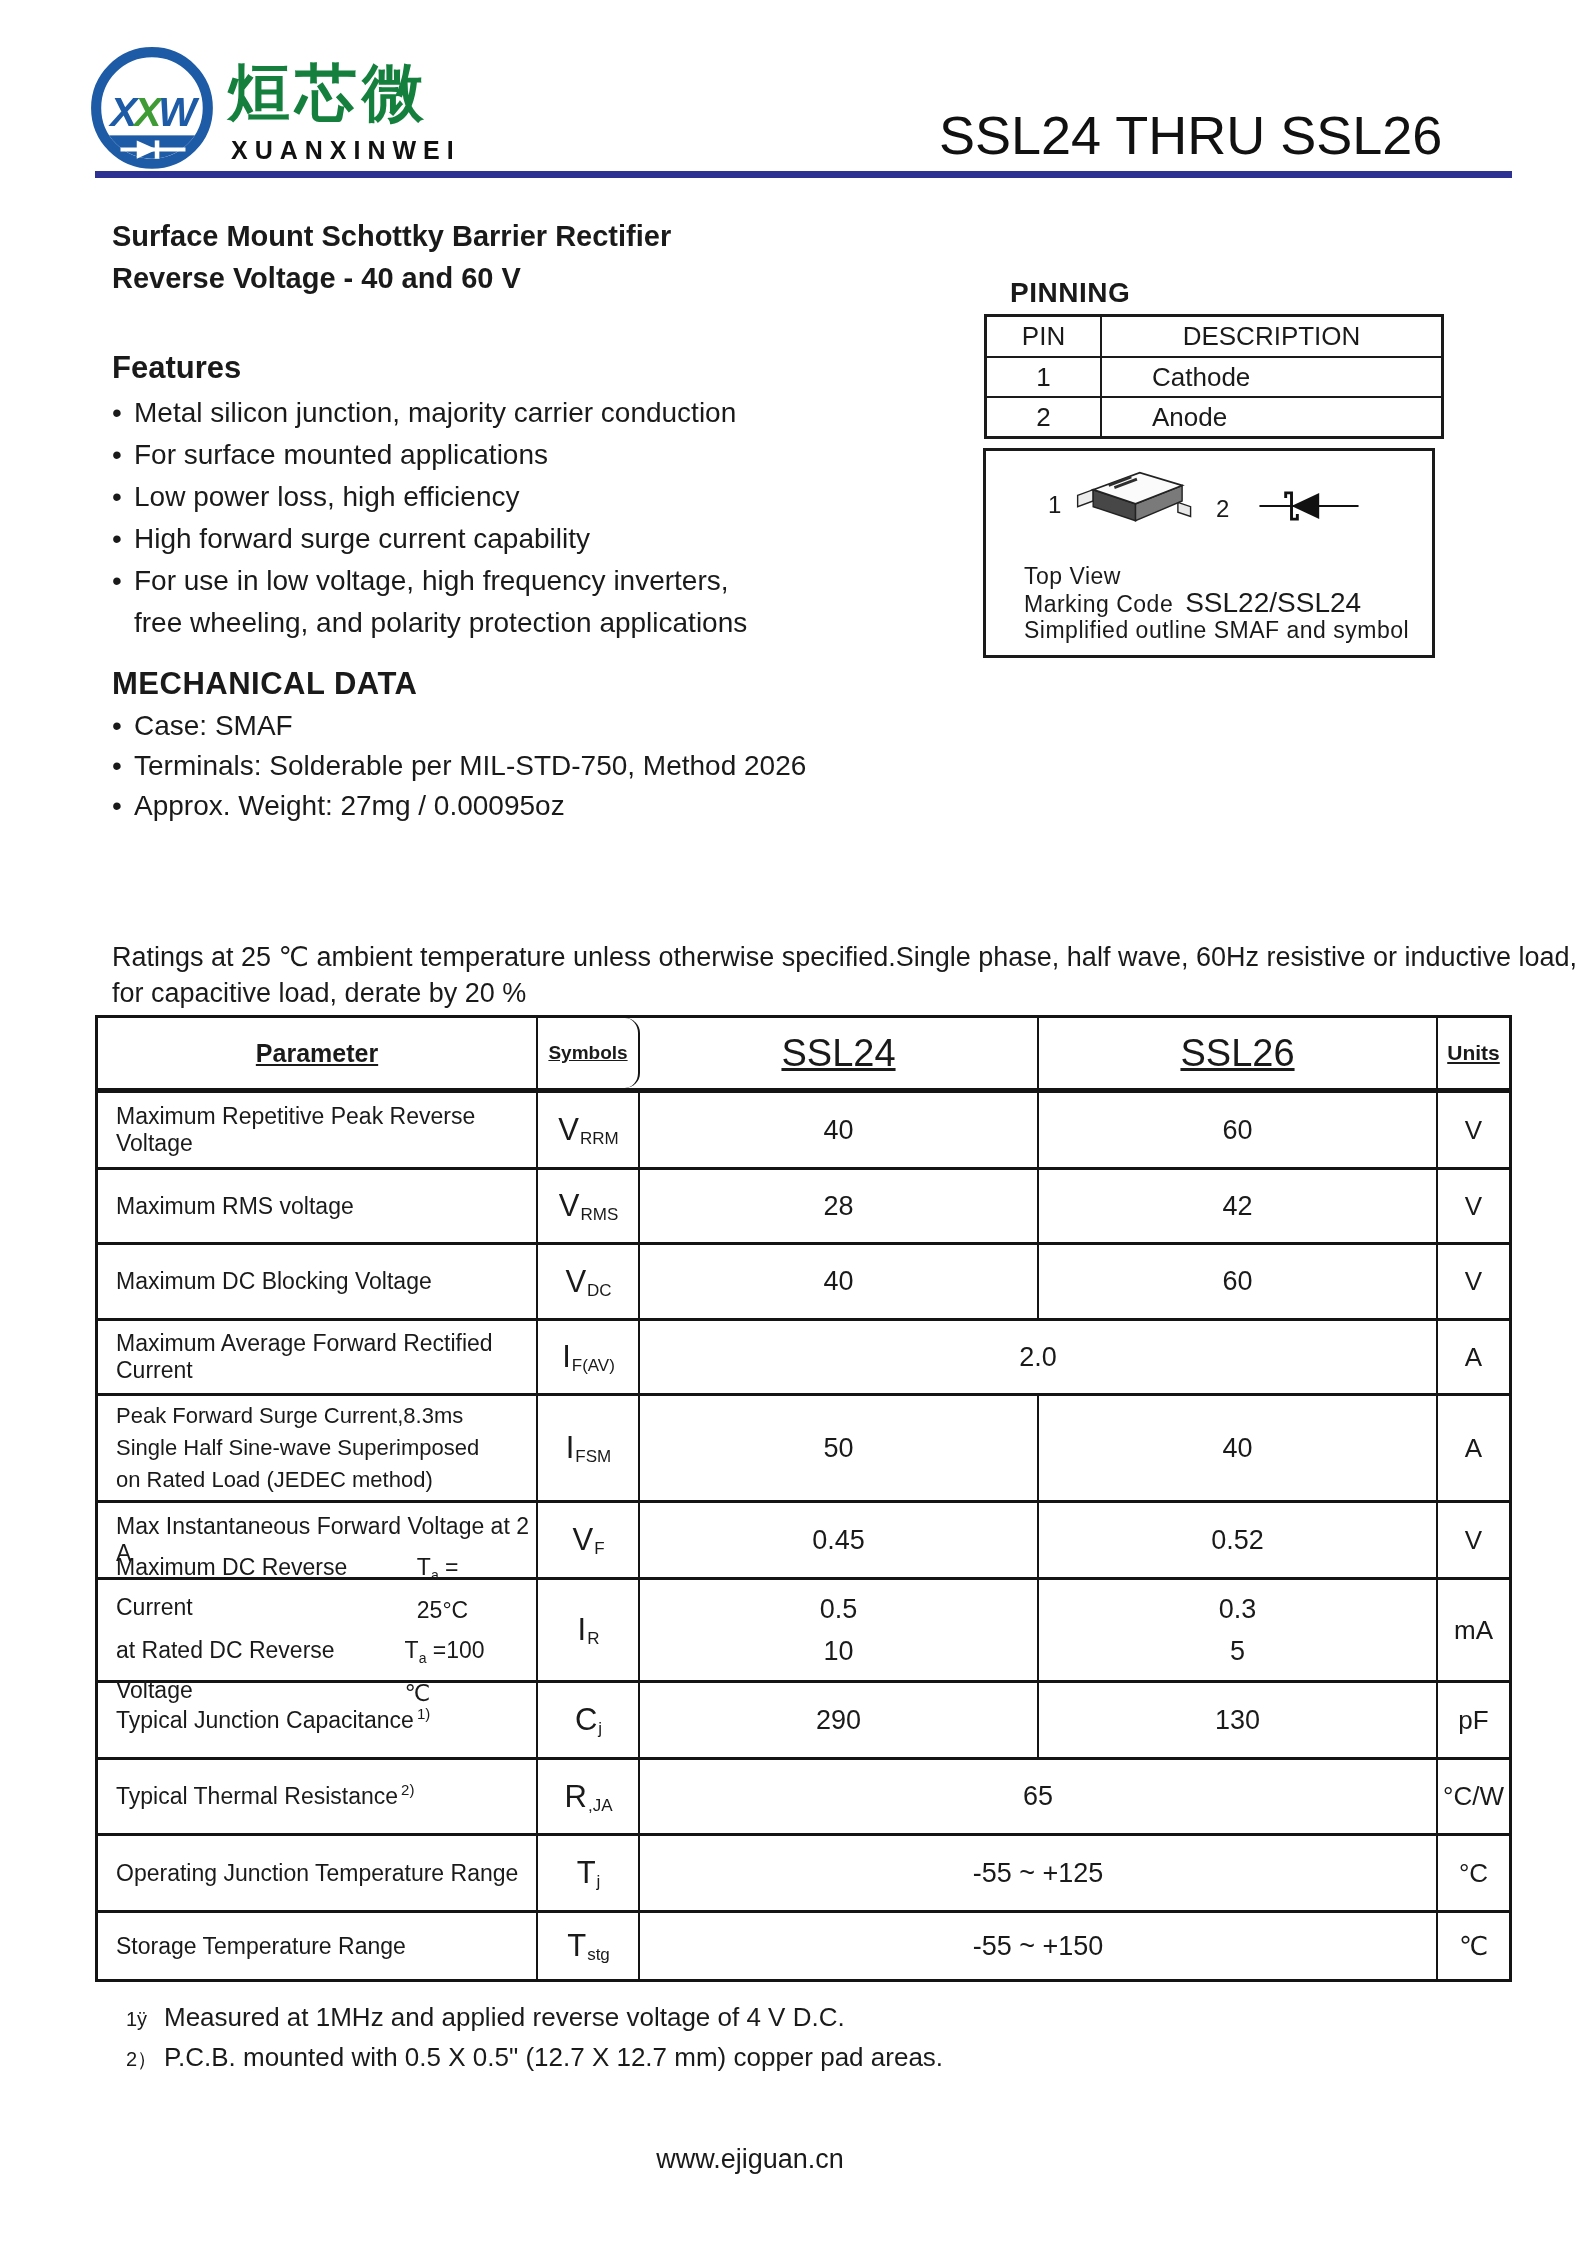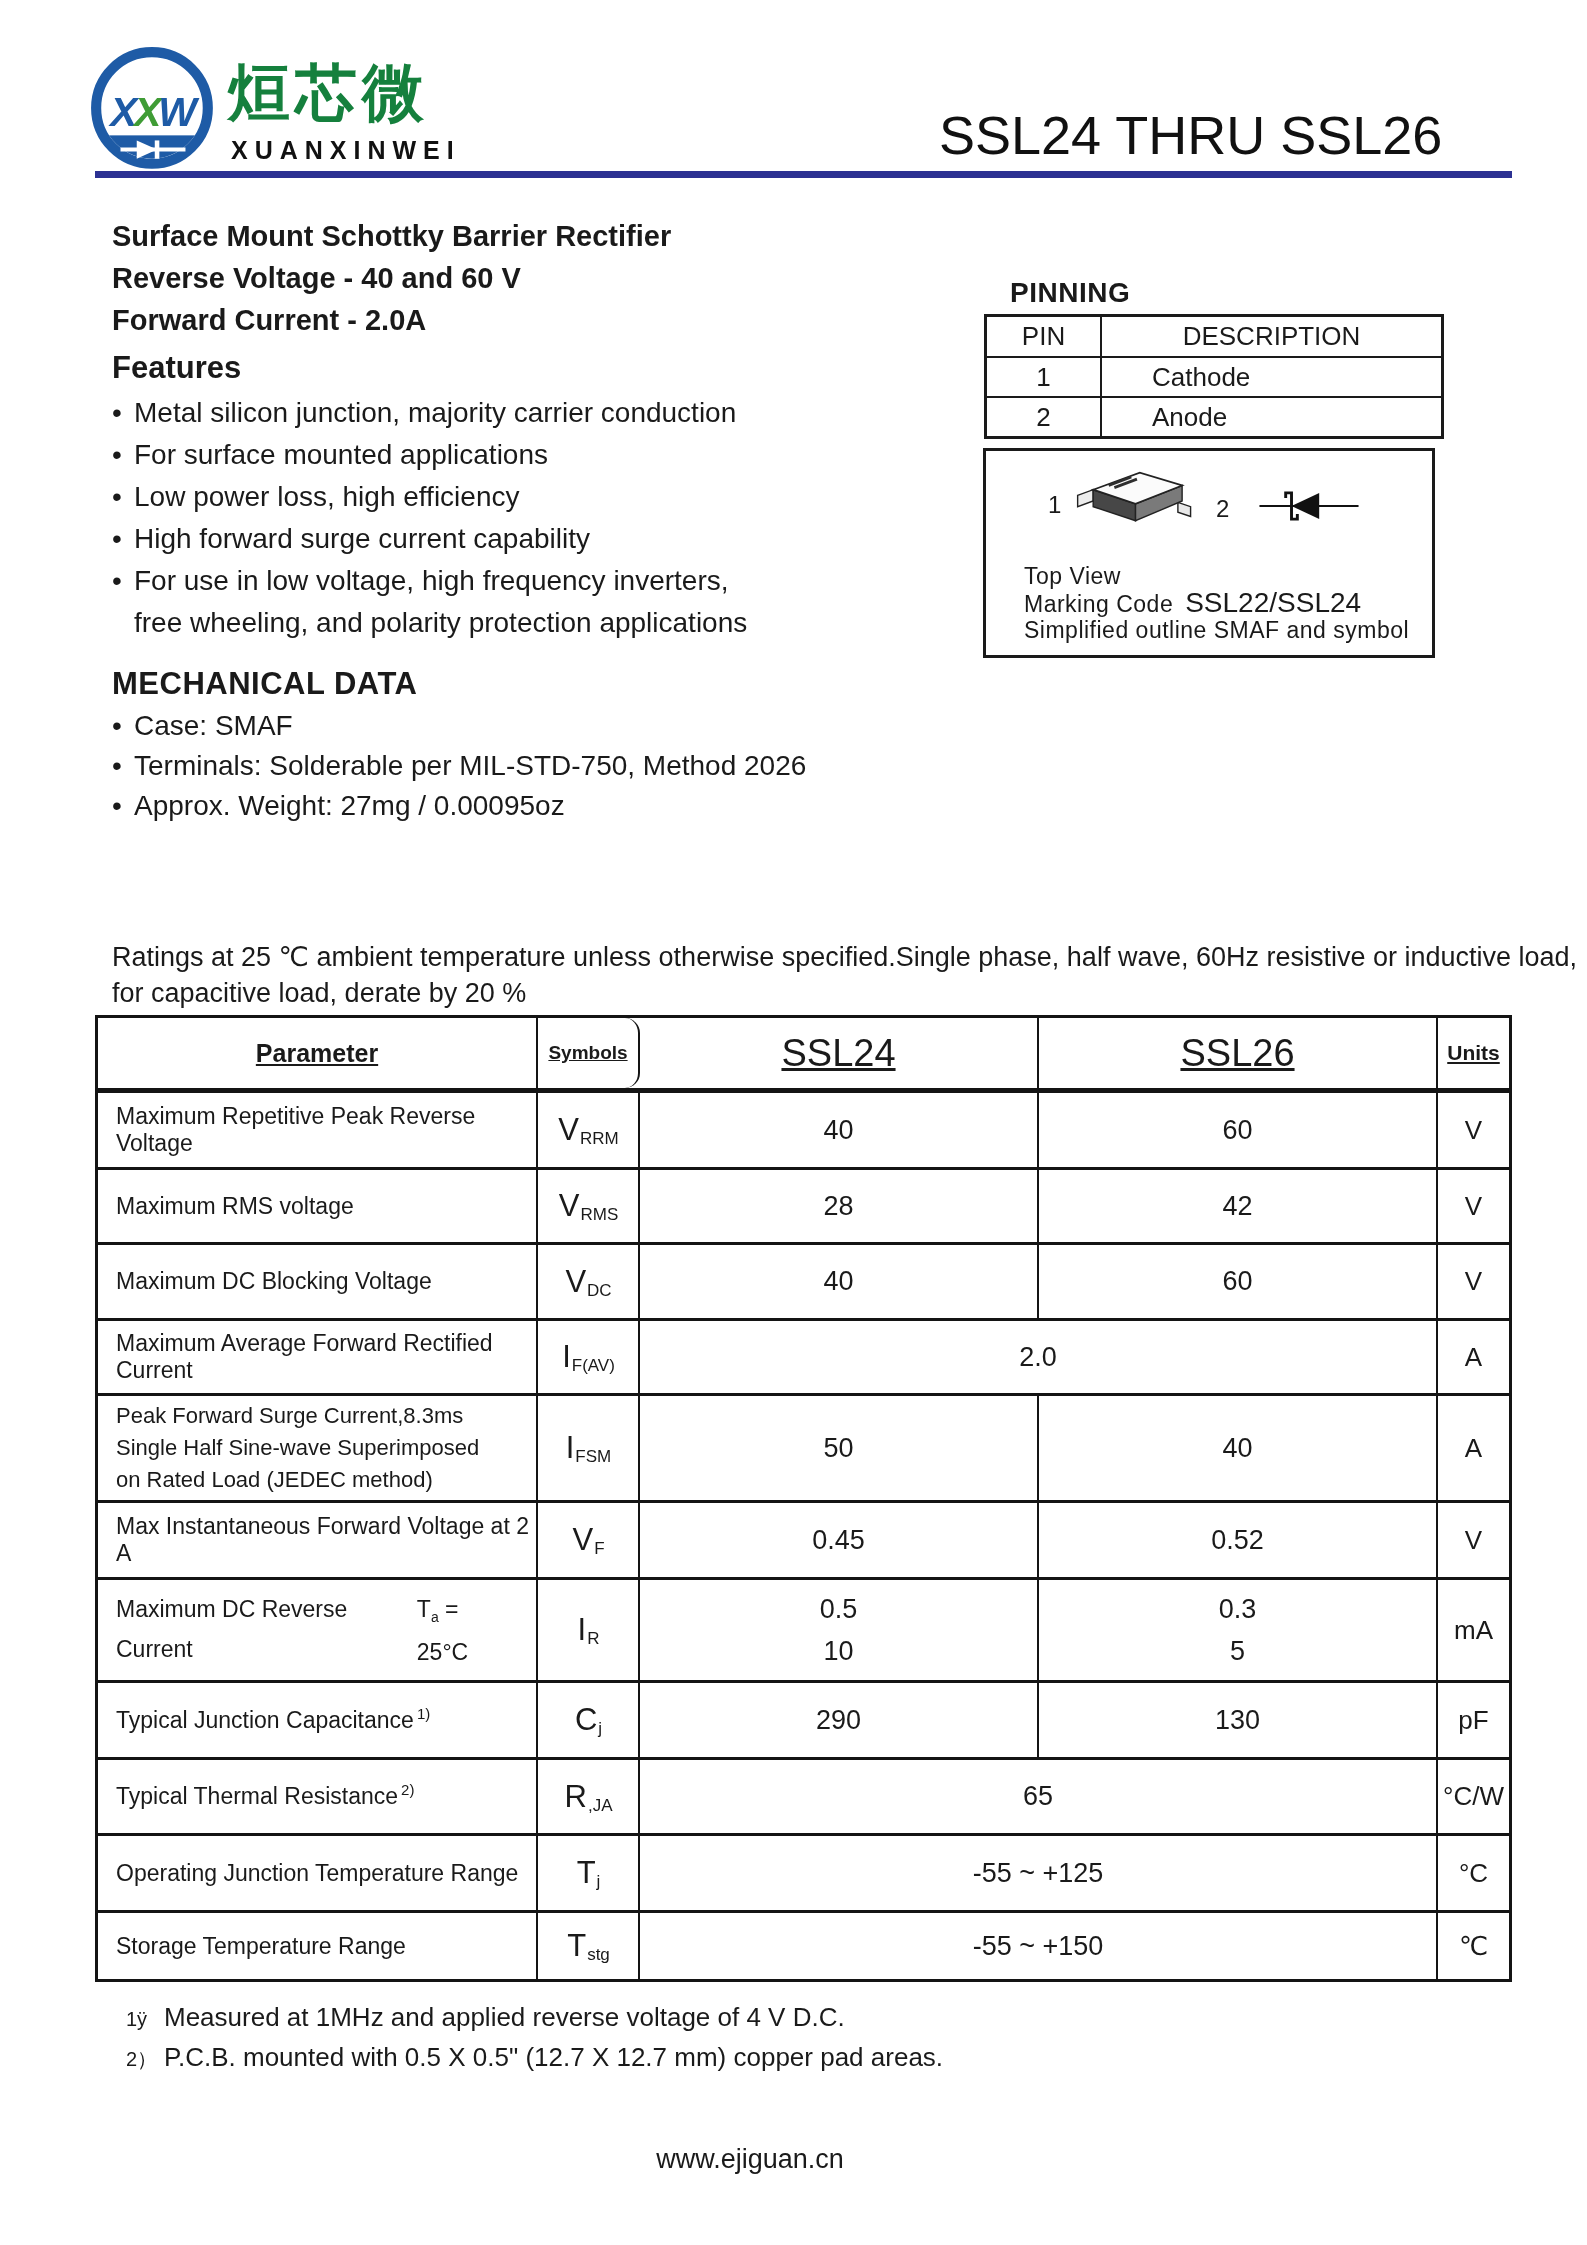--- a/index.html
+++ b/index.html
@@ -105,21 +105,20 @@
     </text>
   </svg>
   <div class="logo-cn">烜芯微</div>
   <div class="logo-en">XUANXINWEI</div>
   <div class="doc-title">SSL24 THRU SSL26</div>
   <div class="head-rule"></div>
 
   <div class="intro">
     <div>Surface Mount Schottky Barrier Rectifier</div>
     <div>Reverse Voltage - 40 and 60 V</div>
-    <div>Forward Current - 2.0A</div>
   </div>
 
   <div class="features-h">Features</div>
   <div class="f-list">
     <div class="li">
         <span class="b">•</span>
         <span>Metal silicon junction, majority carrier conduction</span>
       </div>
     <div class="li">
         <span class="b">•</span>
@@ -290,20 +289,24 @@
       <div class="cell c-26">0.52</div>
       <div class="cell c-units">V</div>
     </div>
 
     <div class="trow r6">
       <div class="cell c-param">
         <div class="pline2">
           <span>Maximum DC Reverse Current</span>
           <span class="cond"><span>T</span><span class="csub">a</span><span> = 25°C</span></span>
         </div>
+        <div class="pline2">
+          <span>at Rated DC Reverse Voltage</span>
+          <span class="cond"><span>T</span><span class="csub">a</span><span> =100 ℃</span></span>
+        </div>
       </div>
       <div class="cell c-sym">
           <span>I</span>
           <span class="symsub">R</span>
         </div>
       <div class="cell c-24 val2">
         <div>0.5</div>
         <div>10</div>
       </div>
       <div class="cell c-26 val2">

